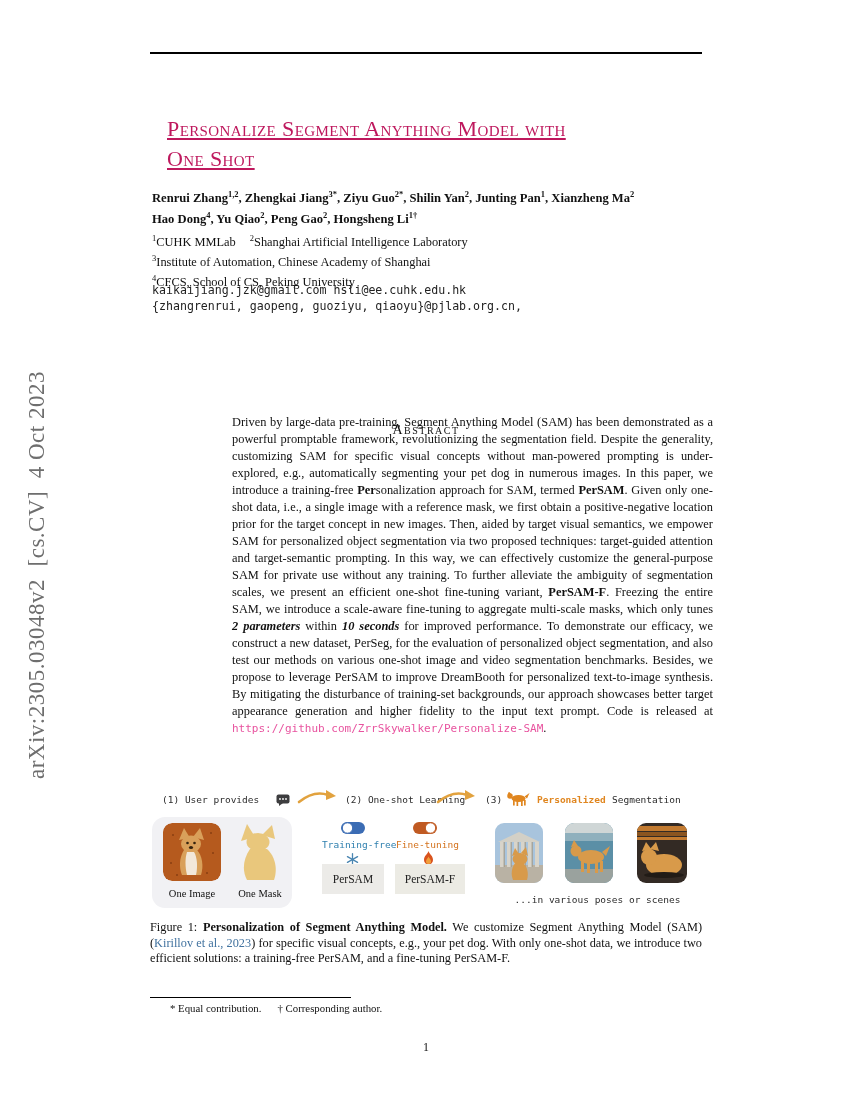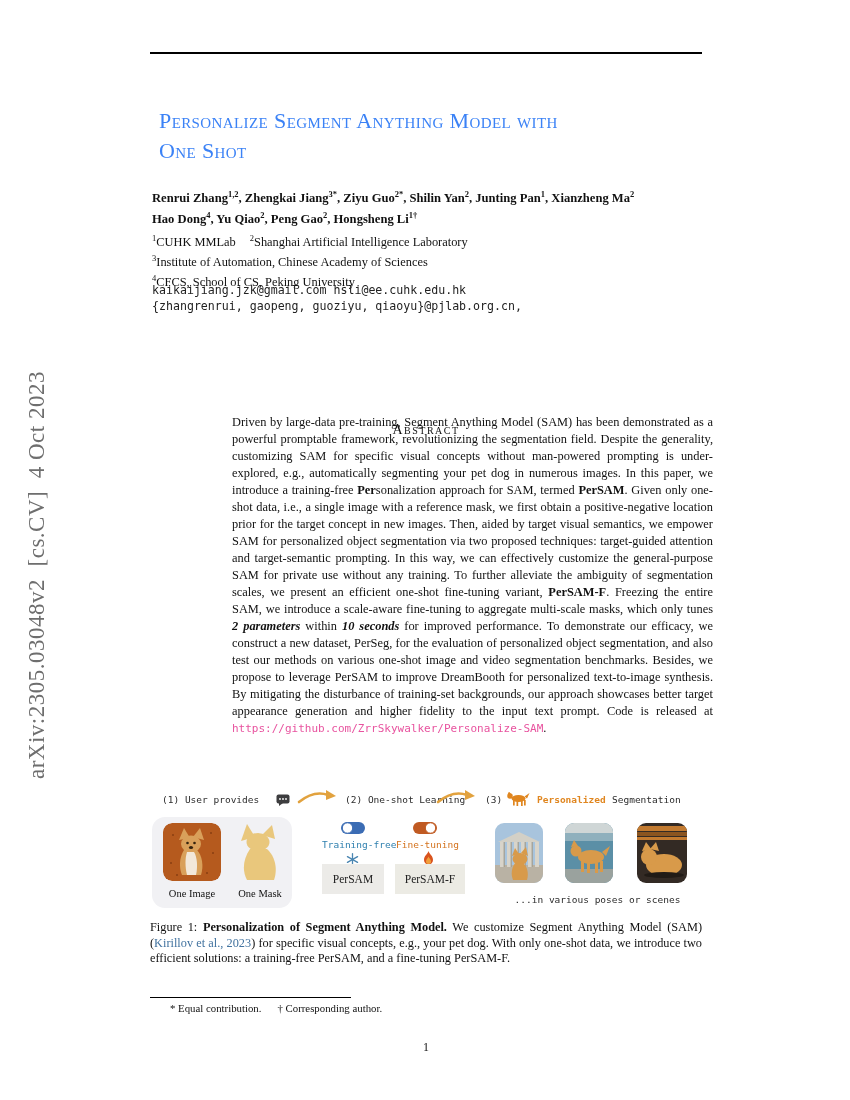--- a/index.html
+++ b/index.html
@@ -3,22 +3,22 @@
 <meta charset="utf-8">
 <style>
   html,body{margin:0;padding:0;background:#ffffff;}
   .page{position:relative;width:850px;height:1100px;background:#ffffff;overflow:hidden;
         font-family:"Liberation Serif",serif;color:#111;}
   
   .arxiv-vertical{position:absolute;left:24px;top:779px;transform:rotate(-90deg);
         transform-origin:0 0;white-space:pre;font-size:23px;color:#6e6e6e;
         font-family:"Liberation Serif",serif;letter-spacing:0.5px;}
   .top-rule{position:absolute;left:150px;top:52px;width:552px;height:2px;background:#000;}
-  .title{position:absolute;left:151px;top:98px;width:560px;margin:8px;font-weight:normal;
-        font-variant:small-caps;font-size:22px;line-height:30px;letter-spacing:0.4px;color:#3b82f6;}
+  .title{position:absolute;left:151px;top:98px;width:560px;margin:16px;font-weight:normal;
+        font-variant:small-caps;font-size:22px;line-height:30px;letter-spacing:0.4px;color:#be185d;text-decoration:underline;}
   .authors{position:absolute;left:152px;top:186px;width:560px;font-size:12.6px;line-height:16.5px;font-weight:bold;font-family:Liberation Serif, serif;}
   .authors sup{font-size:8.5px;font-weight:bold;}
   .affils{position:absolute;left:152px;top:231px;width:560px;font-size:12.4px;line-height:15.8px;}
   .affils sup{font-size:8.5px;}
   .affil-gap{display:inline-block;width:14px;}
   .emails{position:absolute;left:152px;top:283px;width:560px;
         font-family:"DejaVu Sans Mono",monospace;font-size:11.6px;line-height:15.5px;color:#222;}
   .abstract-head{position:absolute;left:150px;top:374px;width:552px;text-align:center;
         font-variant:small-caps;font-size:14px;letter-spacing:1.5px;margin-top:48px;}
   .abstract-body{position:absolute;left:200px;top:414px;width:481px;font-size:12.4px;
@@ -57,21 +57,21 @@
 
   <h1 class="title"><span>Personalize Segment Anything Model with</span><br><span>One Shot</span></h1>
 
   <div class="authors">
     <div><span><span>Renrui Zhang</span><sup>1,2</sup><span>, </span></span><span><span>Zhengkai Jiang</span><sup>3*</sup><span>, </span></span><span><span>Ziyu Guo</span><sup>2*</sup><span>, </span></span><span><span>Shilin Yan</span><sup>2</sup><span>, </span></span><span><span>Junting Pan</span><sup>1</sup><span>, </span></span><span><span>Xianzheng Ma</span><sup>2</sup><span></span></span></div>
     <div><span><span>Hao Dong</span><sup>4</sup><span>, </span></span><span><span>Yu Qiao</span><sup>2</sup><span>, </span></span><span><span>Peng Gao</span><sup>2</sup><span>, </span></span><span><span>Hongsheng Li</span><sup>1†</sup><span></span></span></div>
   </div>
 
   <div class="affils">
     <div><sup>1</sup><span>CUHK MMLab</span><span class="affil-gap"></span><sup>2</sup><span>Shanghai Artificial Intelligence Laboratory</span></div>
-    <div><sup>3</sup><span>Institute of Automation, Chinese Academy of Sciences</span></div>
+    <div><sup>3</sup><span>Institute of Automation, Chinese Academy of Shanghai</span></div>
     <div><sup>4</sup><span>CFCS, School of CS, Peking University</span></div>
   </div>
 
   <div class="emails">
     <div>kaikaijiang.jzk@gmail.com hsli@ee.cuhk.edu.hk</div>
     <div>{zhangrenrui, gaopeng, guoziyu, qiaoyu}@pjlab.org.cn,</div>
   </div>
 
   <div class="abstract-head">Abstract</div>
 

